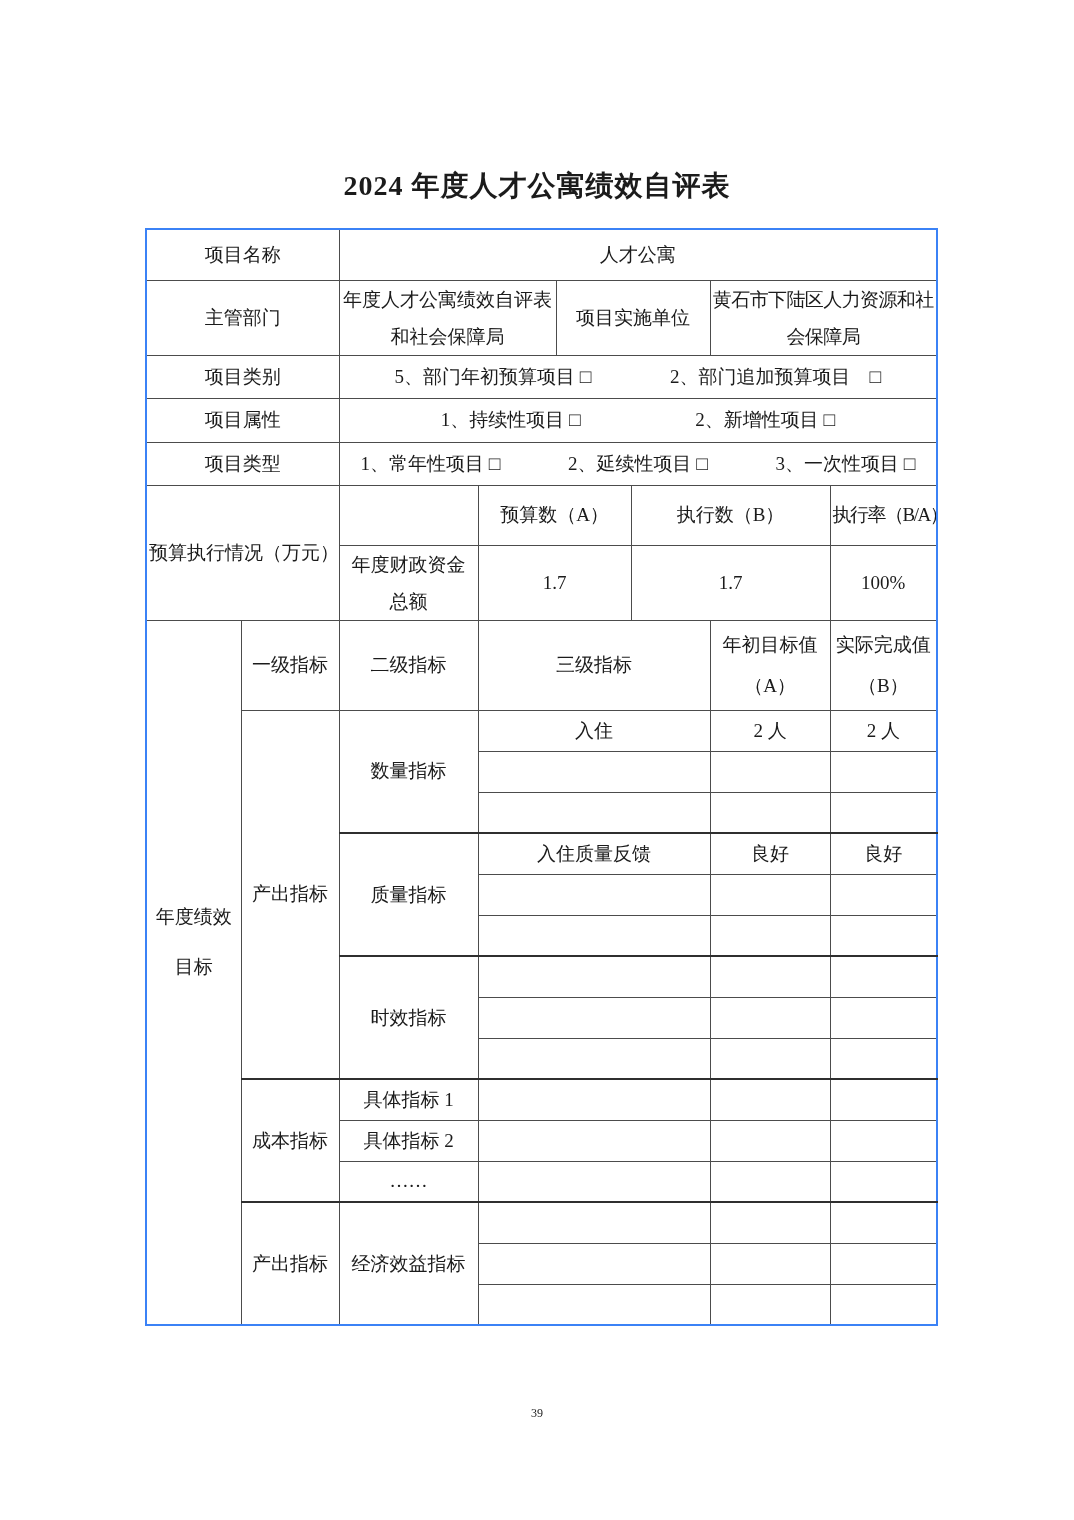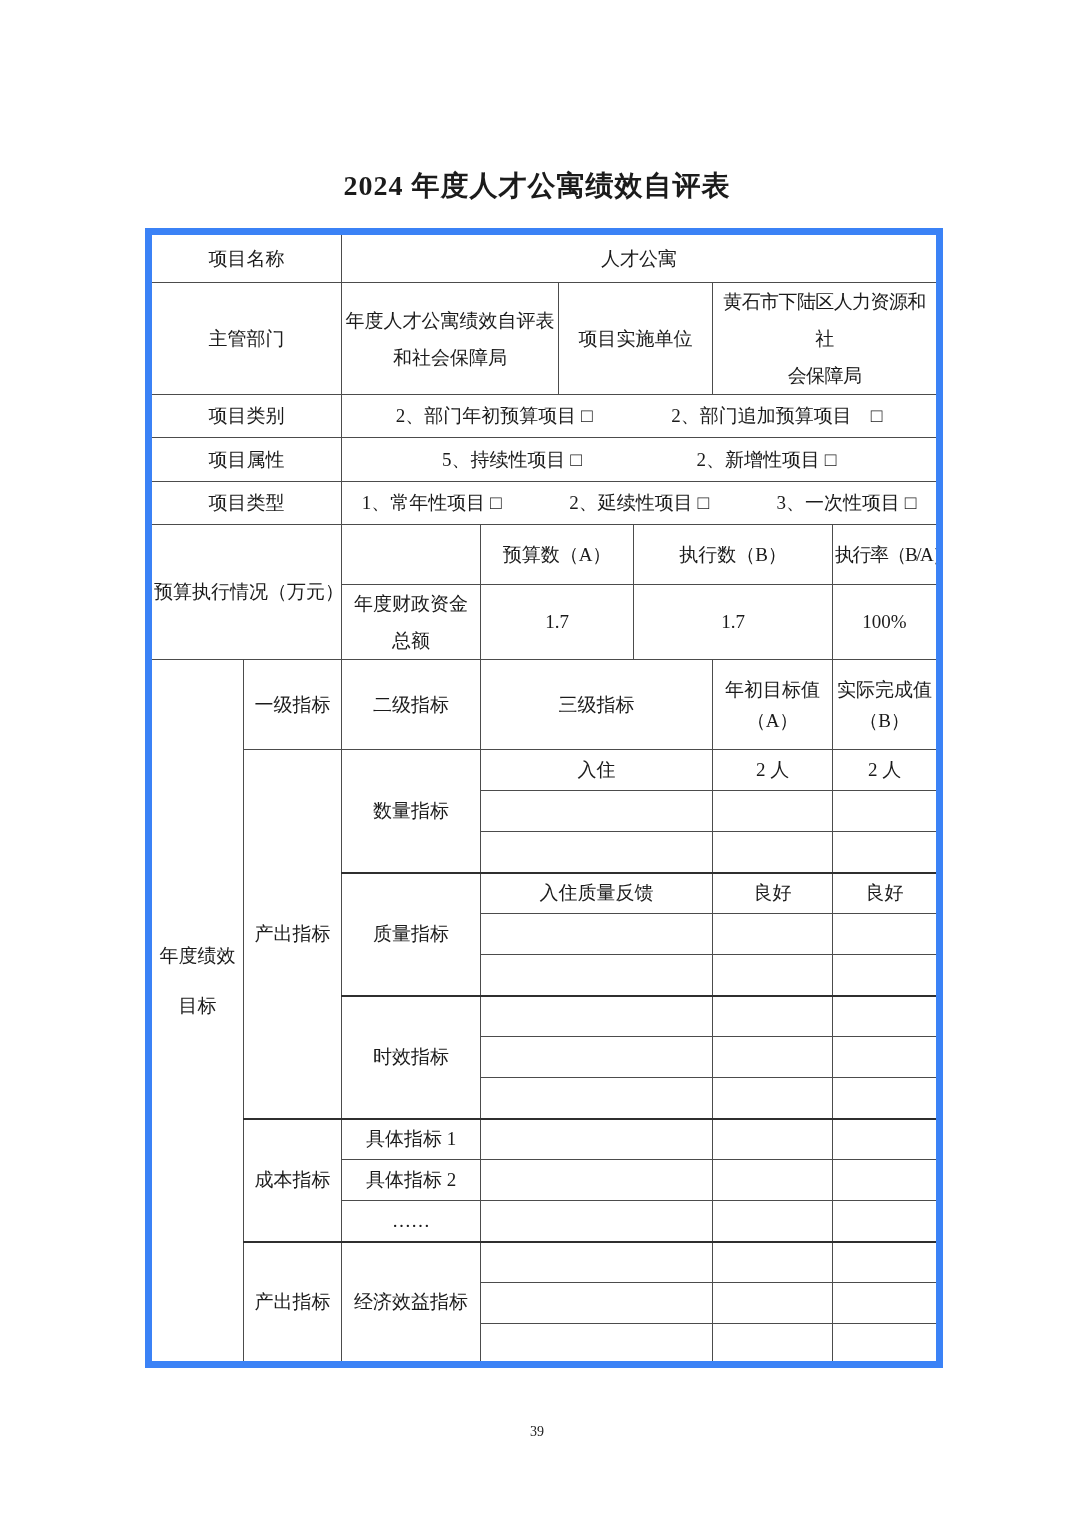--- a/index.html
+++ b/index.html
@@ -16,42 +16,42 @@
     font-size: 28px;
     line-height: 40px;
     font-weight: 700;
     letter-spacing: 1px;
   }
   table.report {
     border-collapse: collapse;
     table-layout: fixed;
     width: 791px;
     margin-left: 145px;
-    border: 7px solid #3b82f6;
+    border: 2px solid #3b82f6;
   }
   table.report td {
     border: 1px solid #4c4c4c;
     font-size: 19px;
     text-align: center;
     vertical-align: middle;
     padding: 0 2px;
     overflow: hidden;
   }
   tr.r1 { height: 51px; }
   tr.r2 { height: 75px; }
   tr.r3 { height: 43px; }
   tr.r4 { height: 44px; }
   tr.r5 { height: 43px; }
   tr.r6 { height: 60px; }
   tr.r7 { height: 70px; }
   tr.r8 { height: 90px; }
   tr.dr { height: 41px; }
 
   .wrap2  { white-space: pre-line; line-height: 37px; }
-  .wrap2h { white-space: pre-line; line-height: 31px; }
+  .wrap2h { white-space: pre-line; line-height: 41px; }
   .tight  { padding: 0; white-space: nowrap; }
   .fit    { letter-spacing: -0.6px; }
   .condense { white-space: nowrap; letter-spacing: -1.5px; font-size: 18px; }
   .left   { text-align: left; padding-left: 4px; }
 
   .opts { text-align: left; padding-left: 5px; white-space: nowrap; }
   .opt  { display: inline-block; }
   tr.row-cat  .opt + .opt { margin-left: 74px; }
   tr.row-attr .opt + .opt { margin-left: 110px; }
   tr.row-type .opt + .opt { margin-left: 63px; }
@@ -62,23 +62,23 @@
   tr.sec > td { border-top-width: 2px; border-top-color: #2f2f2f; text-align: center; }
 
   .perf-inner {
     display: inline-block;
     position: relative;
     top: -30px;
     white-space: pre-line;
     line-height: 50px;
   }
   .page-footer {
-    margin-top: 56px;
+    margin-top: 80px;
     text-align: center;
-    font-size: 14px;
+    font-size: 12px;
   }
 </style>
 </head>
 <body>
 
 <div class="doc-title">2024 年度人才公寓绩效自评表</div>
 
 <table class="report">
   <colgroup>
     <col style="width:95px">
@@ -102,29 +102,29 @@
     <td colspan="2" class="wrap2">年度人才公寓绩效自评表
 和社会保障局</td>
     <td colspan="2">项目实施单位</td>
     <td colspan="2" class="wrap2 fit">黄石市下陆区人力资源和社
 会保障局</td>
   </tr>
 
   <tr class="r3 row-cat">
     <td colspan="2">项目类别</td>
     <td colspan="6" class="opts">
-      <span class="opt">2、部门年初预算项目 □</span>
+      <span class="opt">5、部门年初预算项目 □</span>
       <span class="opt">2、部门追加预算项目　□</span>
     </td>
   </tr>
 
   <tr class="r4 row-attr">
     <td colspan="2">项目属性</td>
     <td colspan="6" class="opts">
-      <span class="opt">5、持续性项目 □</span>
+      <span class="opt">1、持续性项目 □</span>
       <span class="opt">2、新增性项目 □</span>
     </td>
   </tr>
 
   <tr class="r5 row-type">
     <td colspan="2">项目类型</td>
     <td colspan="6" class="opts">
       <span class="opt">1、常年性项目 □</span>
       <span class="opt">2、延续性项目 □</span>
       <span class="opt">3、一次性项目 □</span>

